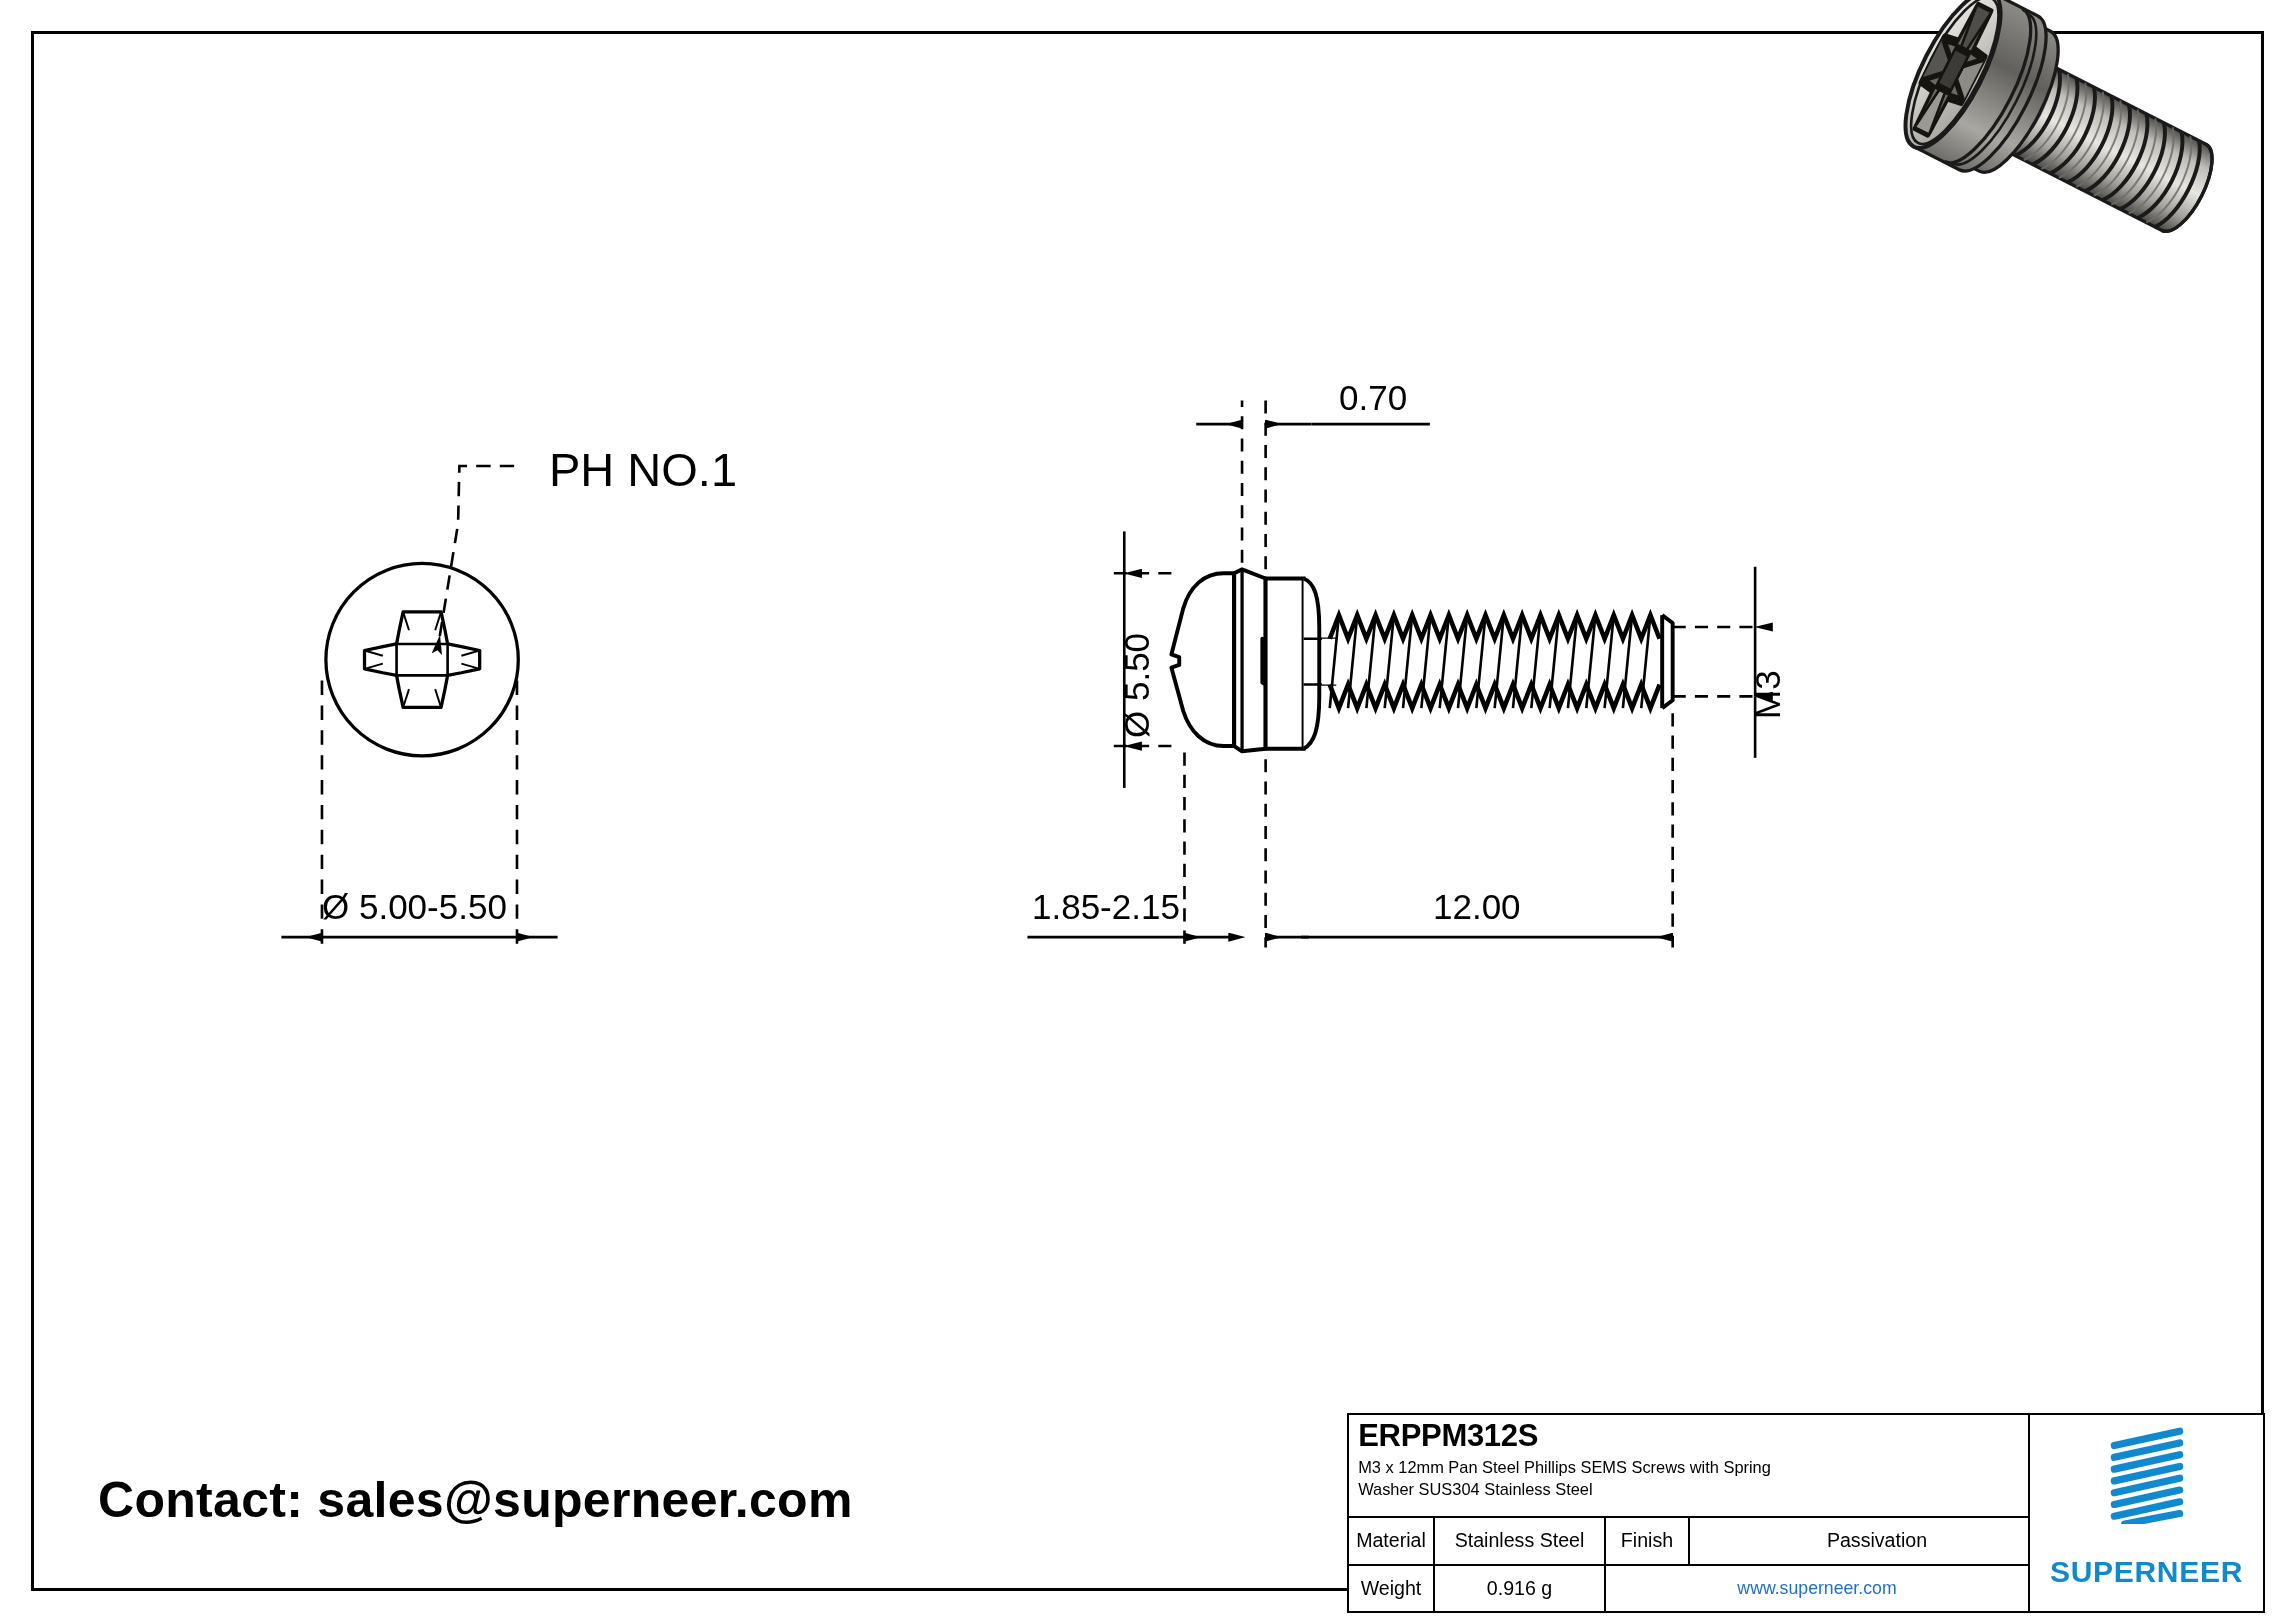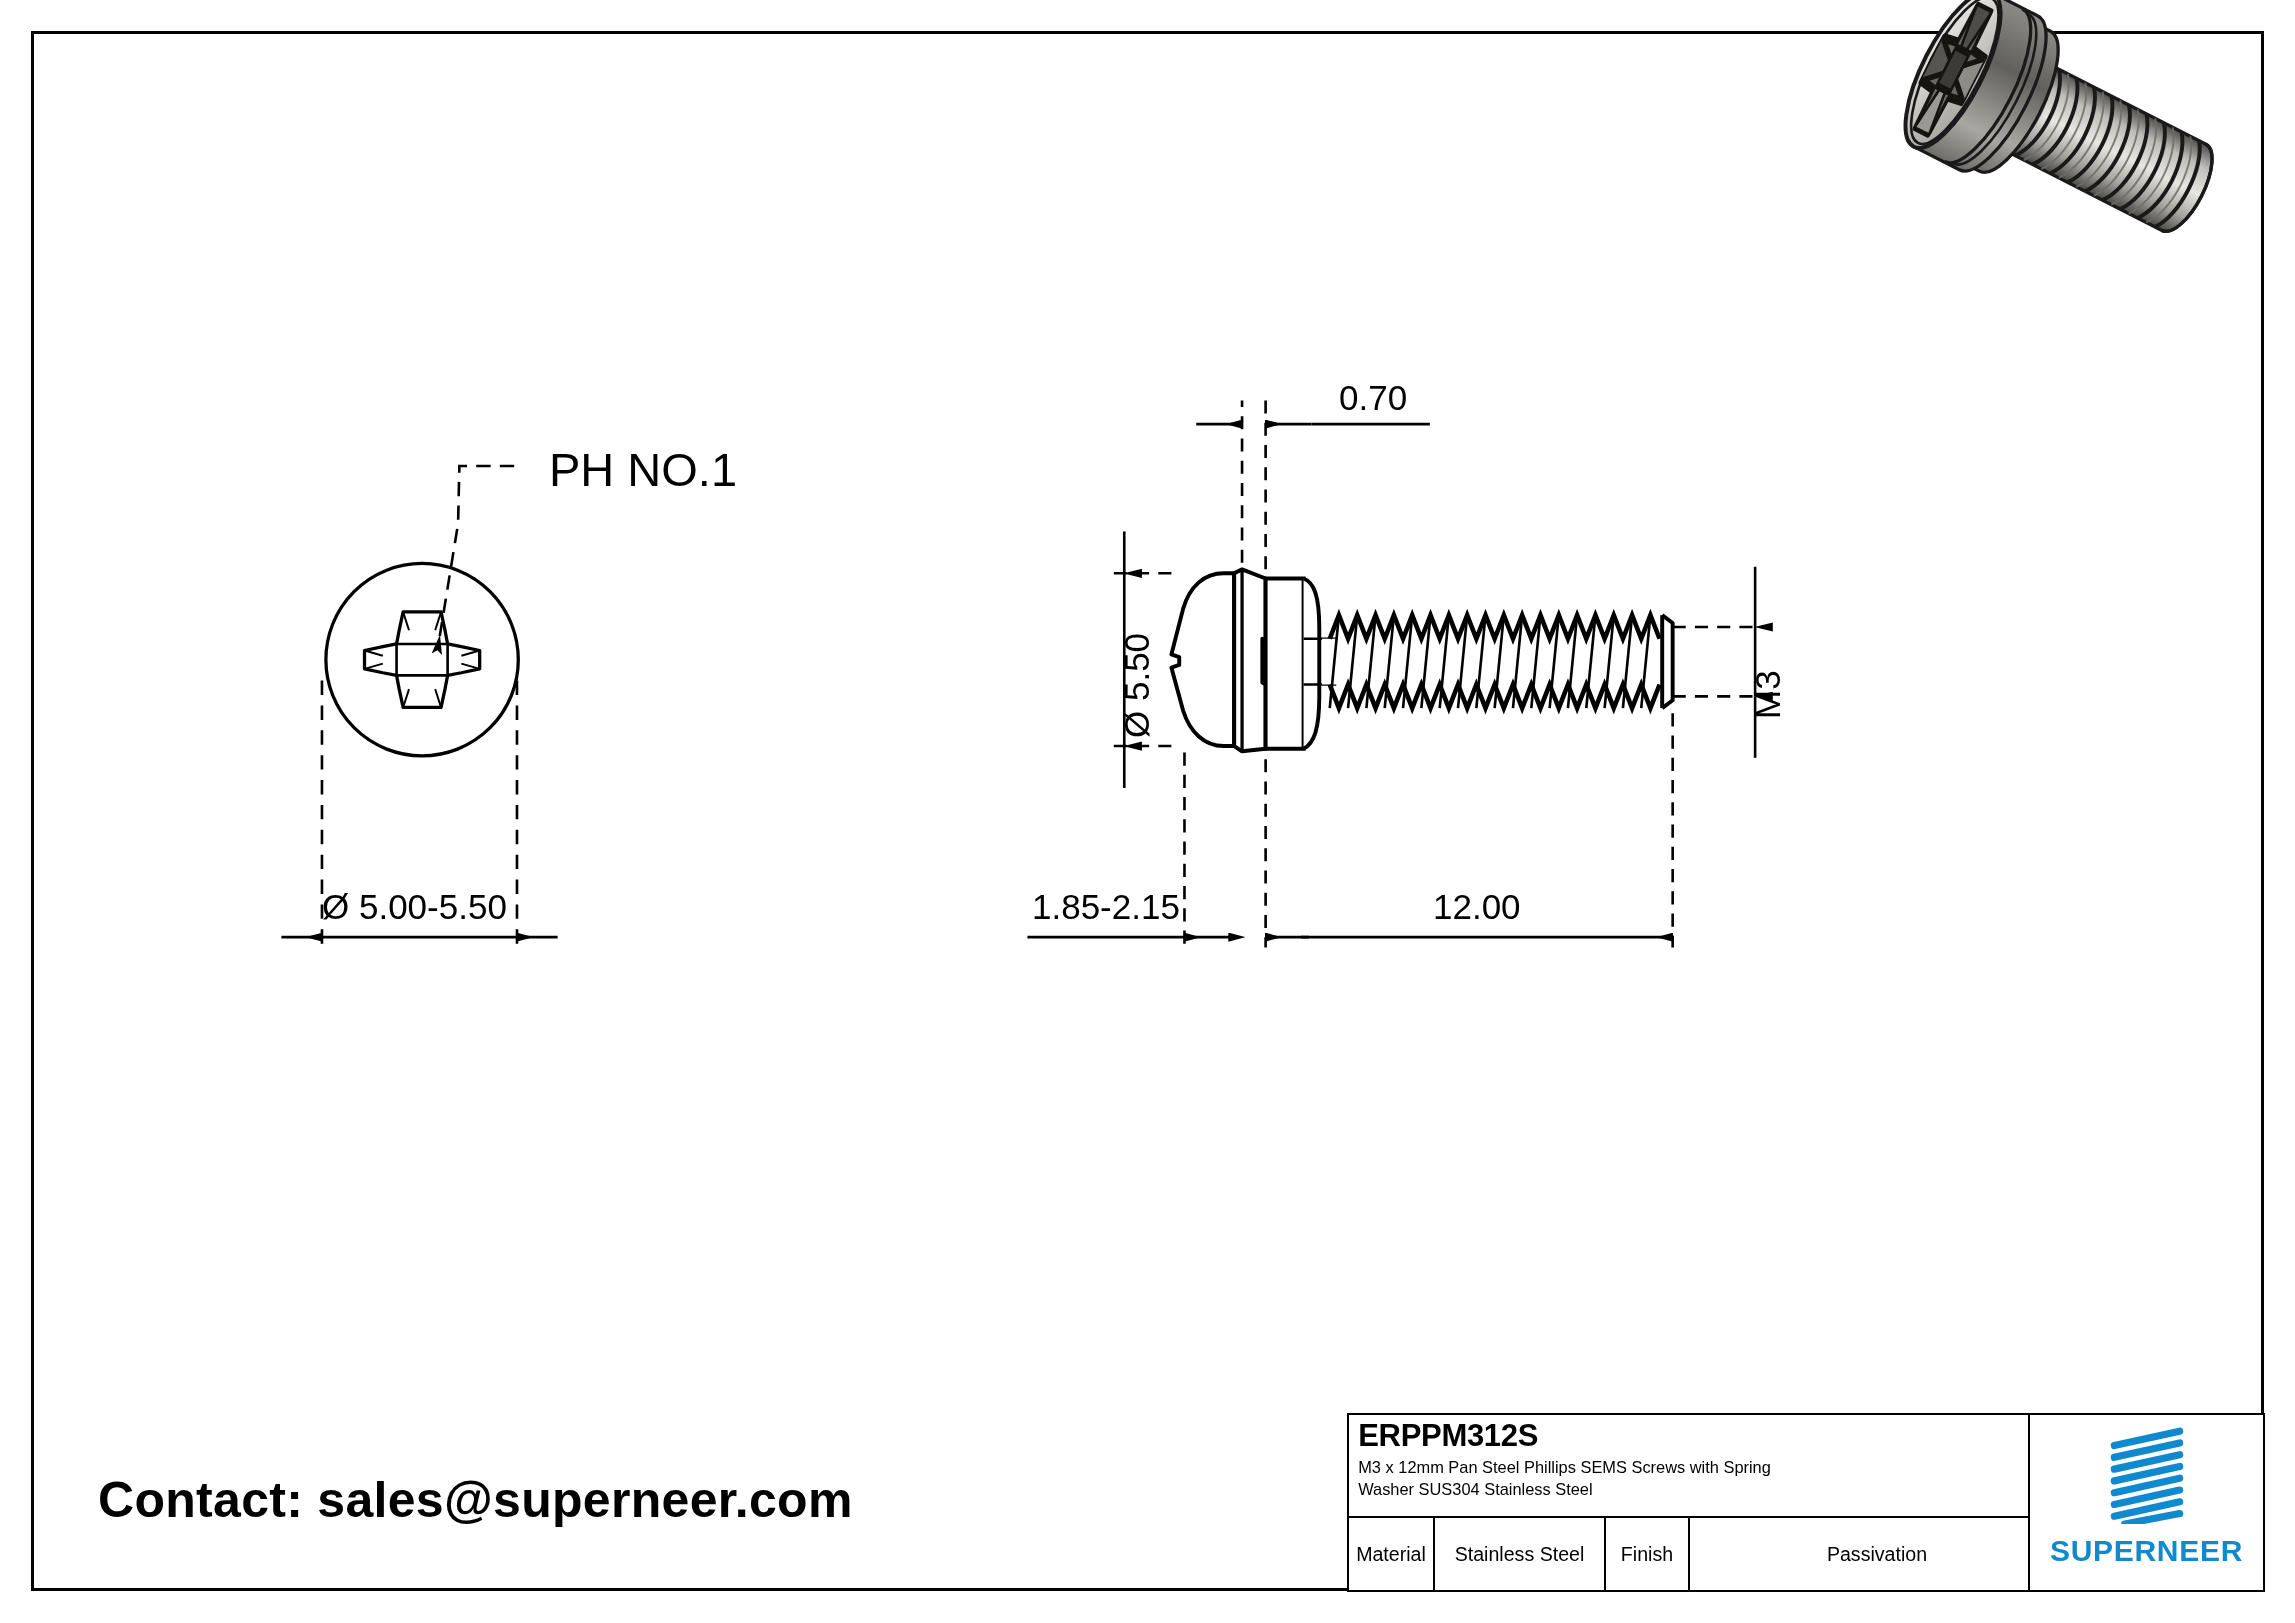--- a/index.html
+++ b/index.html
@@ -46,21 +46,21 @@
     color: #000000;
     letter-spacing: 0.3px;
     white-space: nowrap;
   }
   
   #title-block {
     position: absolute;
     left: 1347px;
     top: 1413px;
     width: 918px;
-    height: 179px;
+    height: 200px;
     border: 2.6px solid #000000;
     box-sizing: border-box;
     display: flex;
     background: #ffffff;
   }
   #tb-left {
     width: 681px;
     display: flex;
     flex-direction: column;
     border-right: 2.6px solid #000000;
@@ -402,20 +402,25 @@
           <div>M3 x 12mm Pan Steel Phillips SEMS Screws with Spring</div>
           <div>Washer SUS304 Stainless Steel</div>
         </div>
       </div>
       <div class="tb-row">
         <div class="tb-cell c-label">Material</div>
         <div class="tb-cell c-value">Stainless Steel</div>
         <div class="tb-cell c-finish-label">Finish</div>
         <div class="tb-cell c-finish-value">Passivation</div>
       </div>
+      <div class="tb-row">
+        <div class="tb-cell c-label">Weight</div>
+        <div class="tb-cell c-value">0.916 g</div>
+        <div class="tb-cell c-web">www.superneer.com</div>
+      </div>
     </div>
     <div id="tb-right">
       <svg id="logo-mark" width="98" height="98" viewBox="0 0 150 150">
         <g stroke="#1189ce" stroke-width="11" stroke-linecap="round" fill="none">
           <line x1="22" y1="30" x2="122" y2="8"></line>
           <line x1="22" y1="48" x2="122" y2="26"></line>
           <line x1="22" y1="66" x2="122" y2="44"></line>
           <line x1="22" y1="84" x2="122" y2="62"></line>
           <line x1="22" y1="102" x2="122" y2="80"></line>
           <line x1="22" y1="120" x2="122" y2="98"></line>

